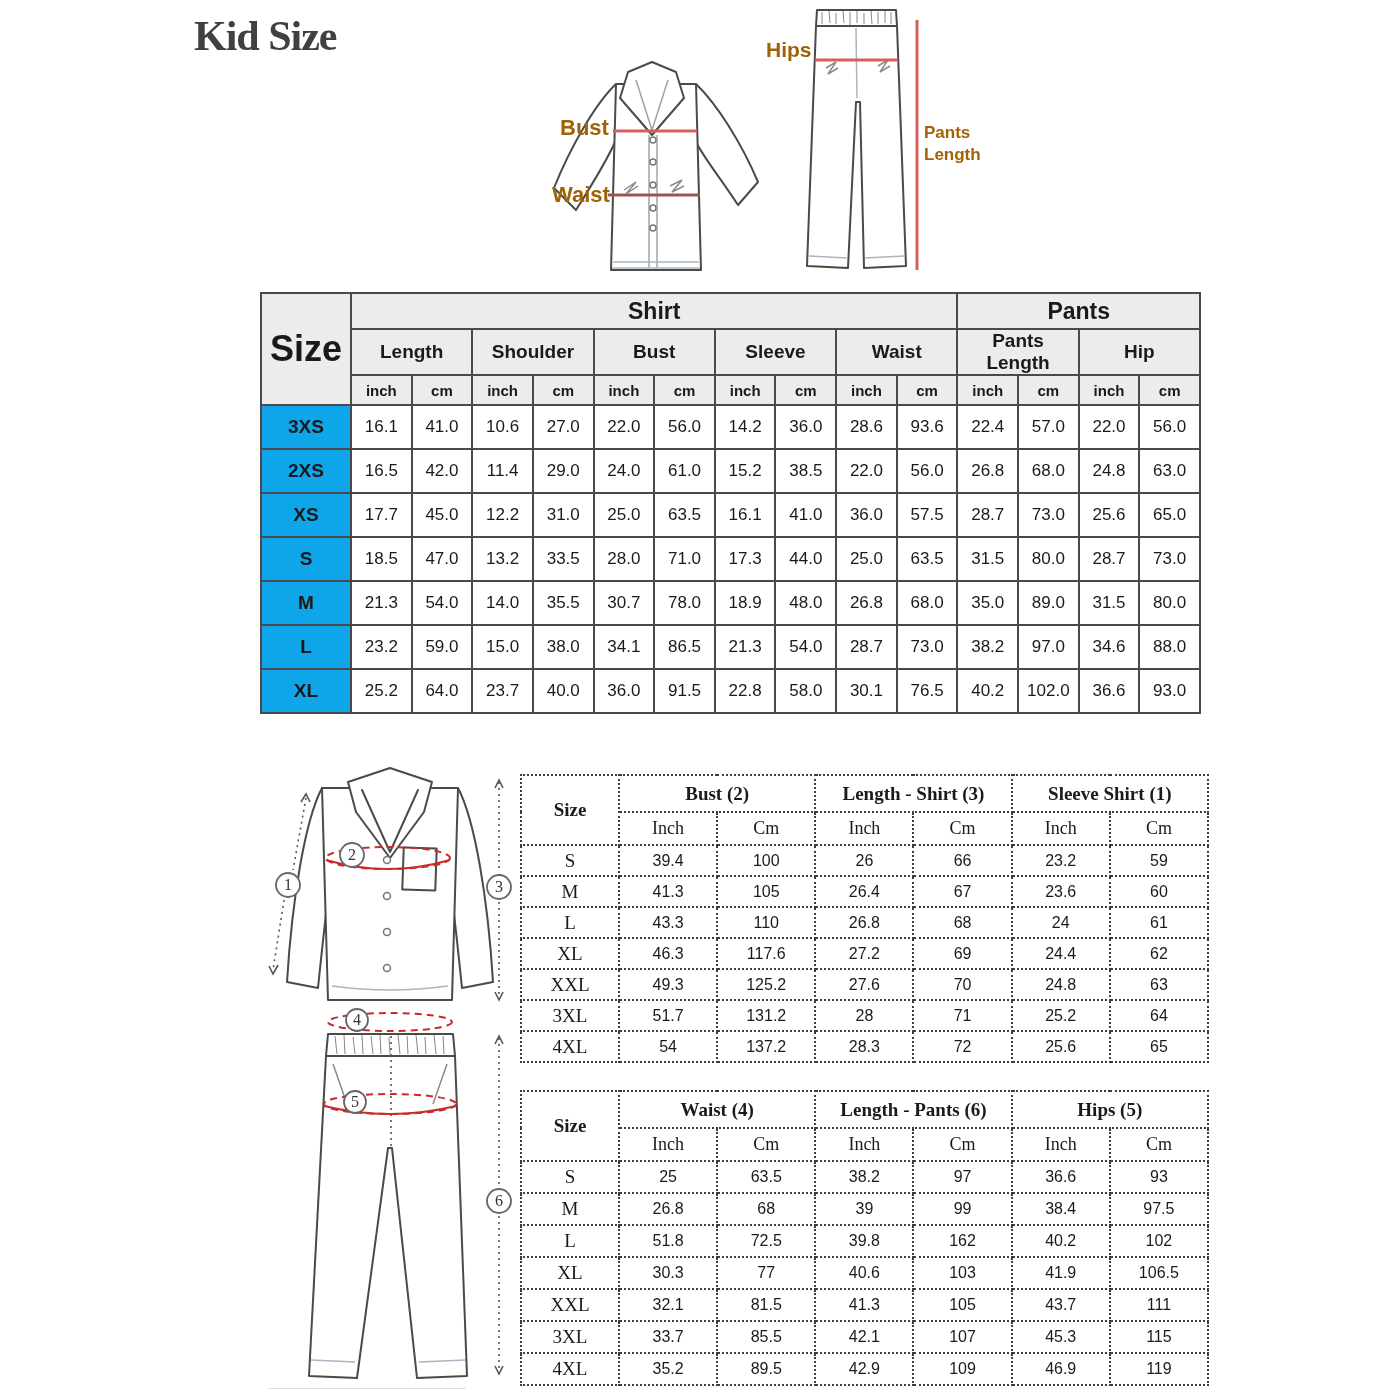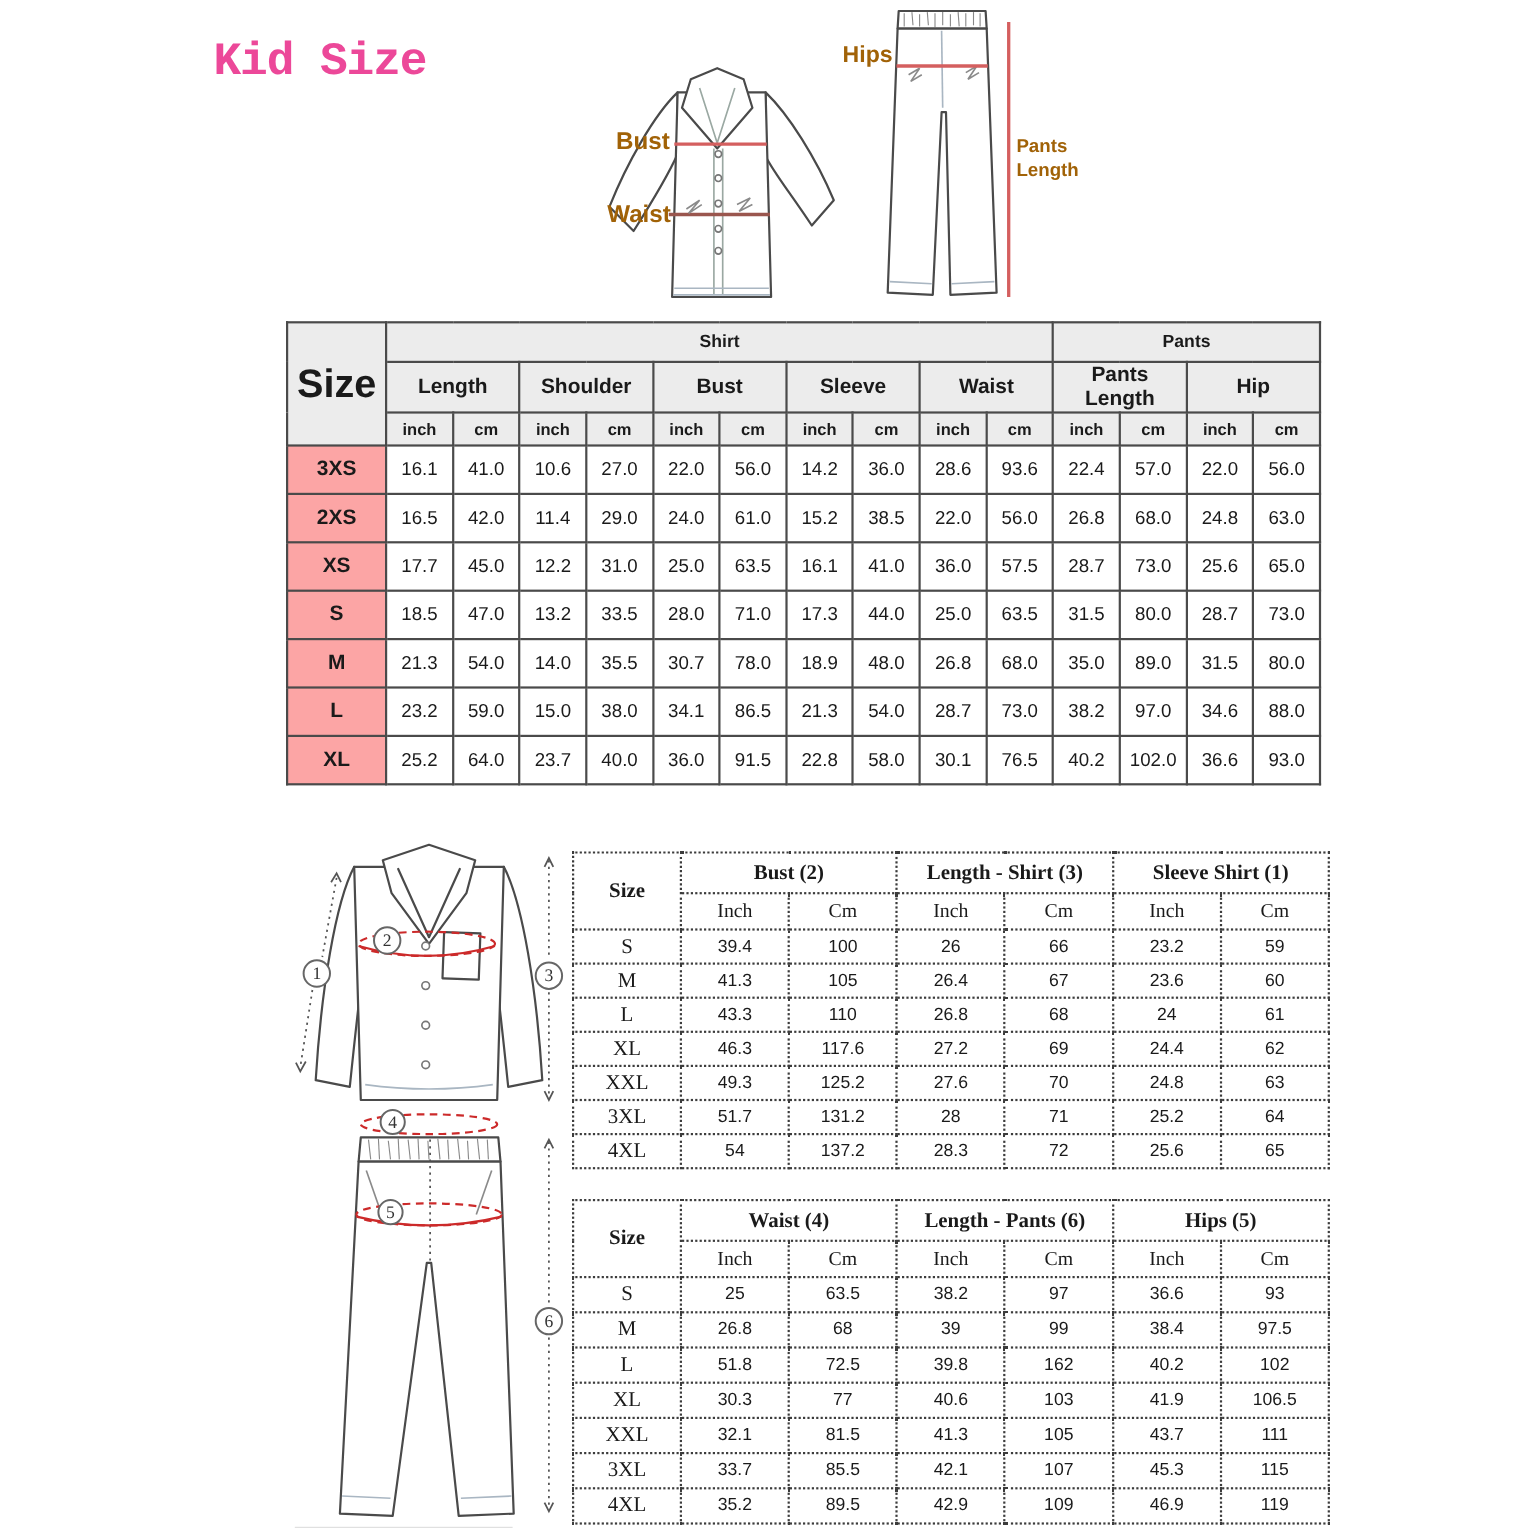--- a/index.html
+++ b/index.html
@@ -1,43 +1,43 @@
 <!DOCTYPE html>
 <html><head>
 <meta charset="utf-8">
 <style>
   html,body{margin:0;padding:0;background:#fff;}
   .page{position:relative;width:1400px;height:1400px;background:#ffffff;overflow:hidden;
         font-family:"Liberation Sans",sans-serif;color:#1a1a1a;}
 
   
-  .sec-title{position:absolute;font-weight:bold;color:#ec4899;
-             font-family:Liberation Mono, monospace;letter-spacing:-1px;margin-top:20px;}
+  .sec-title{position:absolute;font-weight:bold;color:#404040;
+             font-family:Liberation Serif, serif;letter-spacing:-1px;}
   .kid-title{left:194px;top:12px;font-size:42px;}
   .adult-title{left:198px;top:716px;font-size:40px;}
 
   
   .diag-label{position:absolute;font-weight:bold;color:#a16207;}
   .lbl-bust{left:560px;top:115px;font-size:22px;}
   .lbl-waist{left:552px;top:182px;font-size:22px;}
   .lbl-hips{left:766px;top:38px;font-size:21px;}
   .lbl-pants-length{left:924px;top:122px;font-size:17px;line-height:1.3;width:70px;}
 
   
   table{border-collapse:collapse;table-layout:fixed;background:#fff;}
   .kid-table{position:absolute;left:260px;top:292px;width:941px;}
   .kid-table th,.kid-table td{border:2px solid #4a4a4a;text-align:center;vertical-align:middle;padding:0;}
   .kid-table thead th{background:#ececec;font-weight:600;}
   .kid-table .size-head{font-size:36px;font-weight:bold;}
-  .kid-table .group-head{font-size:16px;}
+  .kid-table .group-head{font-size:23px;}
   .kid-table .measure-head{font-size:19px;font-weight:600;}
   .kid-table .unit-head{font-size:15px;font-weight:bold;}
   .kid-table tr.h1{height:36px;} .kid-table tr.h2{height:34px;} .kid-table tr.h3{height:30px;}
   .kid-table tbody tr{height:44px;}
-  .kid-table tbody th{background:#fca5a5;font-size:19px;font-weight:600;}
+  .kid-table tbody th{background:#0ea5e9;font-size:19px;font-weight:600;}
   .kid-table tbody td{font-size:17px;font-weight:400;}
 
   
   .adult-table{position:absolute;width:689px;font-family:"Liberation Serif",serif;}
   .adult-shirt-table{left:520px;top:774px;}
   .adult-pants-table{left:520px;top:1090px;}
   .adult-table th,.adult-table td{border:2px dotted #3c3c3c;text-align:center;vertical-align:middle;padding:0;}
   .adult-table thead th{font-weight:bold;font-size:19px;}
   .adult-table .unit-head{font-weight:normal;font-size:18px;}
   .adult-table tr.h1{height:37px;} .adult-table tr.h2{height:33px;}

